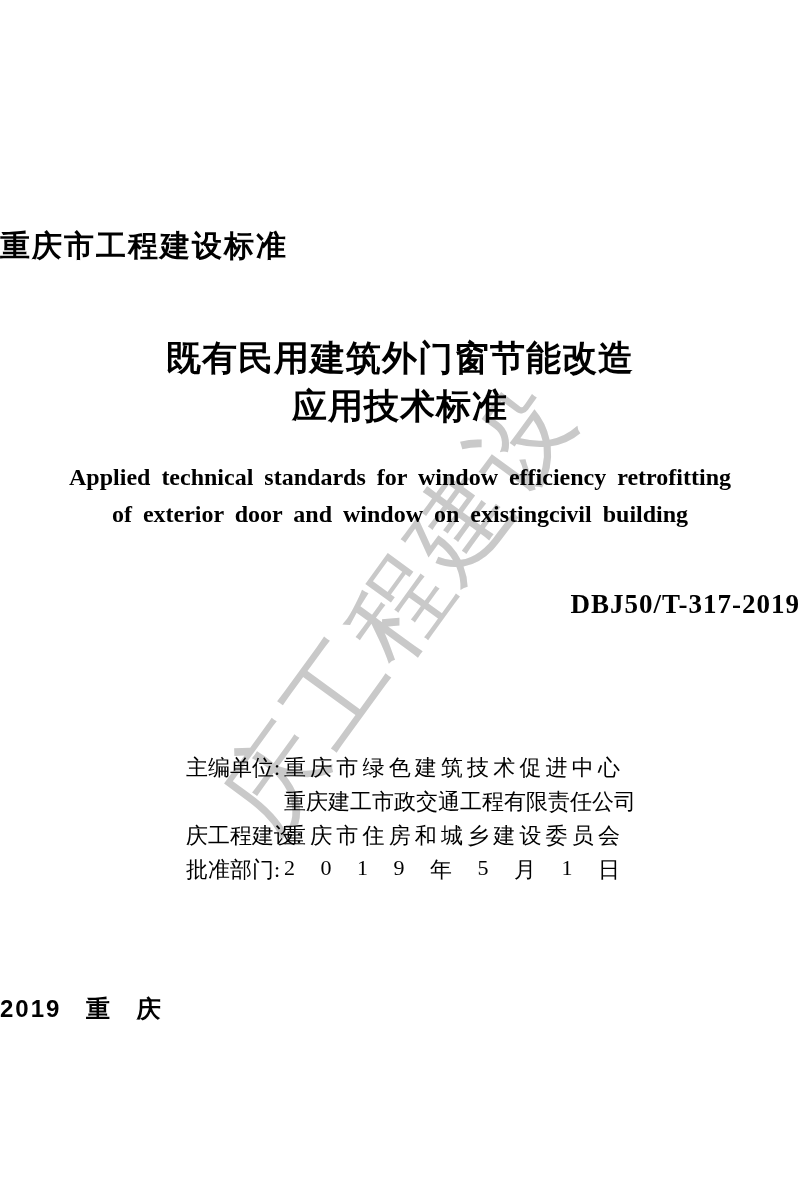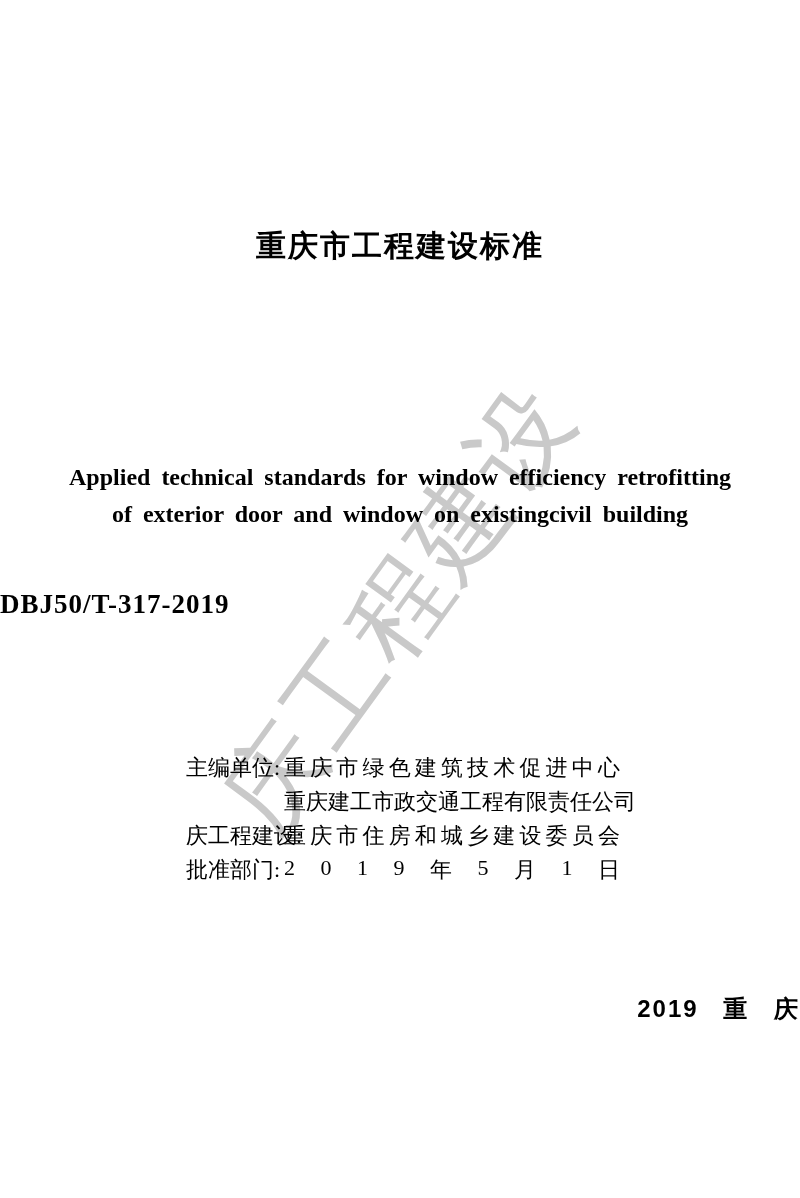--- a/index.html
+++ b/index.html
@@ -35,21 +35,20 @@
   .content-layer {
     position: absolute;
     inset: 0;
     z-index: 1;
   }
   .series-title {
     position: absolute;
     top: 226px;
     left: 0;
     right: 0;
-    text-align: center;
     font-size: 30px;
     font-weight: bold;
     letter-spacing: 2px;
   }
   .title-cn {
     position: absolute;
     top: 334px;
     left: 0;
     right: 0;
     text-align: center;
@@ -68,21 +67,21 @@
     font-size: 24px;
     font-weight: bold;
     line-height: 37px;
     word-spacing: 5px;
   }
   .std-number {
     position: absolute;
     top: 589px;
     left: 0;
     right: 0;
-    text-align: left;
+    text-align: right;
     font-family: "Liberation Serif", serif;
     font-size: 27px;
     font-weight: bold;
     letter-spacing: 1px;
   }
   .credits {
     position: absolute;
     top: 729px;
     left: 186px;
     width: 434px;
@@ -105,38 +104,42 @@
   }
   .credit-value[data-spread="true"] {
     display: flex;
     justify-content: space-between;
   }
   .footer-imprint {
     position: absolute;
     top: 993px;
     left: 0;
     right: 0;
-    text-align: right;
+    text-align: left;
     font-size: 24px;
     font-weight: bold;
     word-spacing: 16px;
     letter-spacing: 2px;
   }
 </style>
 </head>
 <body>
 
 <div class="page">
 
   <div class="watermark">庆工程建设</div>
 
   <div class="content-layer">
 
     <div class="series-title">重庆市工程建设标准</div>
 
+    <div class="title-cn">
+      <div>既有民用建筑外门窗节能改造</div>
+      <div>应用技术标准</div>
+    </div>
 
     <div class="title-en">
       <div>Applied technical standards for window efficiency retrofitting</div>
       <div>of exterior door and window on existingcivil building</div>
     </div>
 
     <div class="std-number">DBJ50/T-317-2019</div>
 
     <div class="credits">
 

